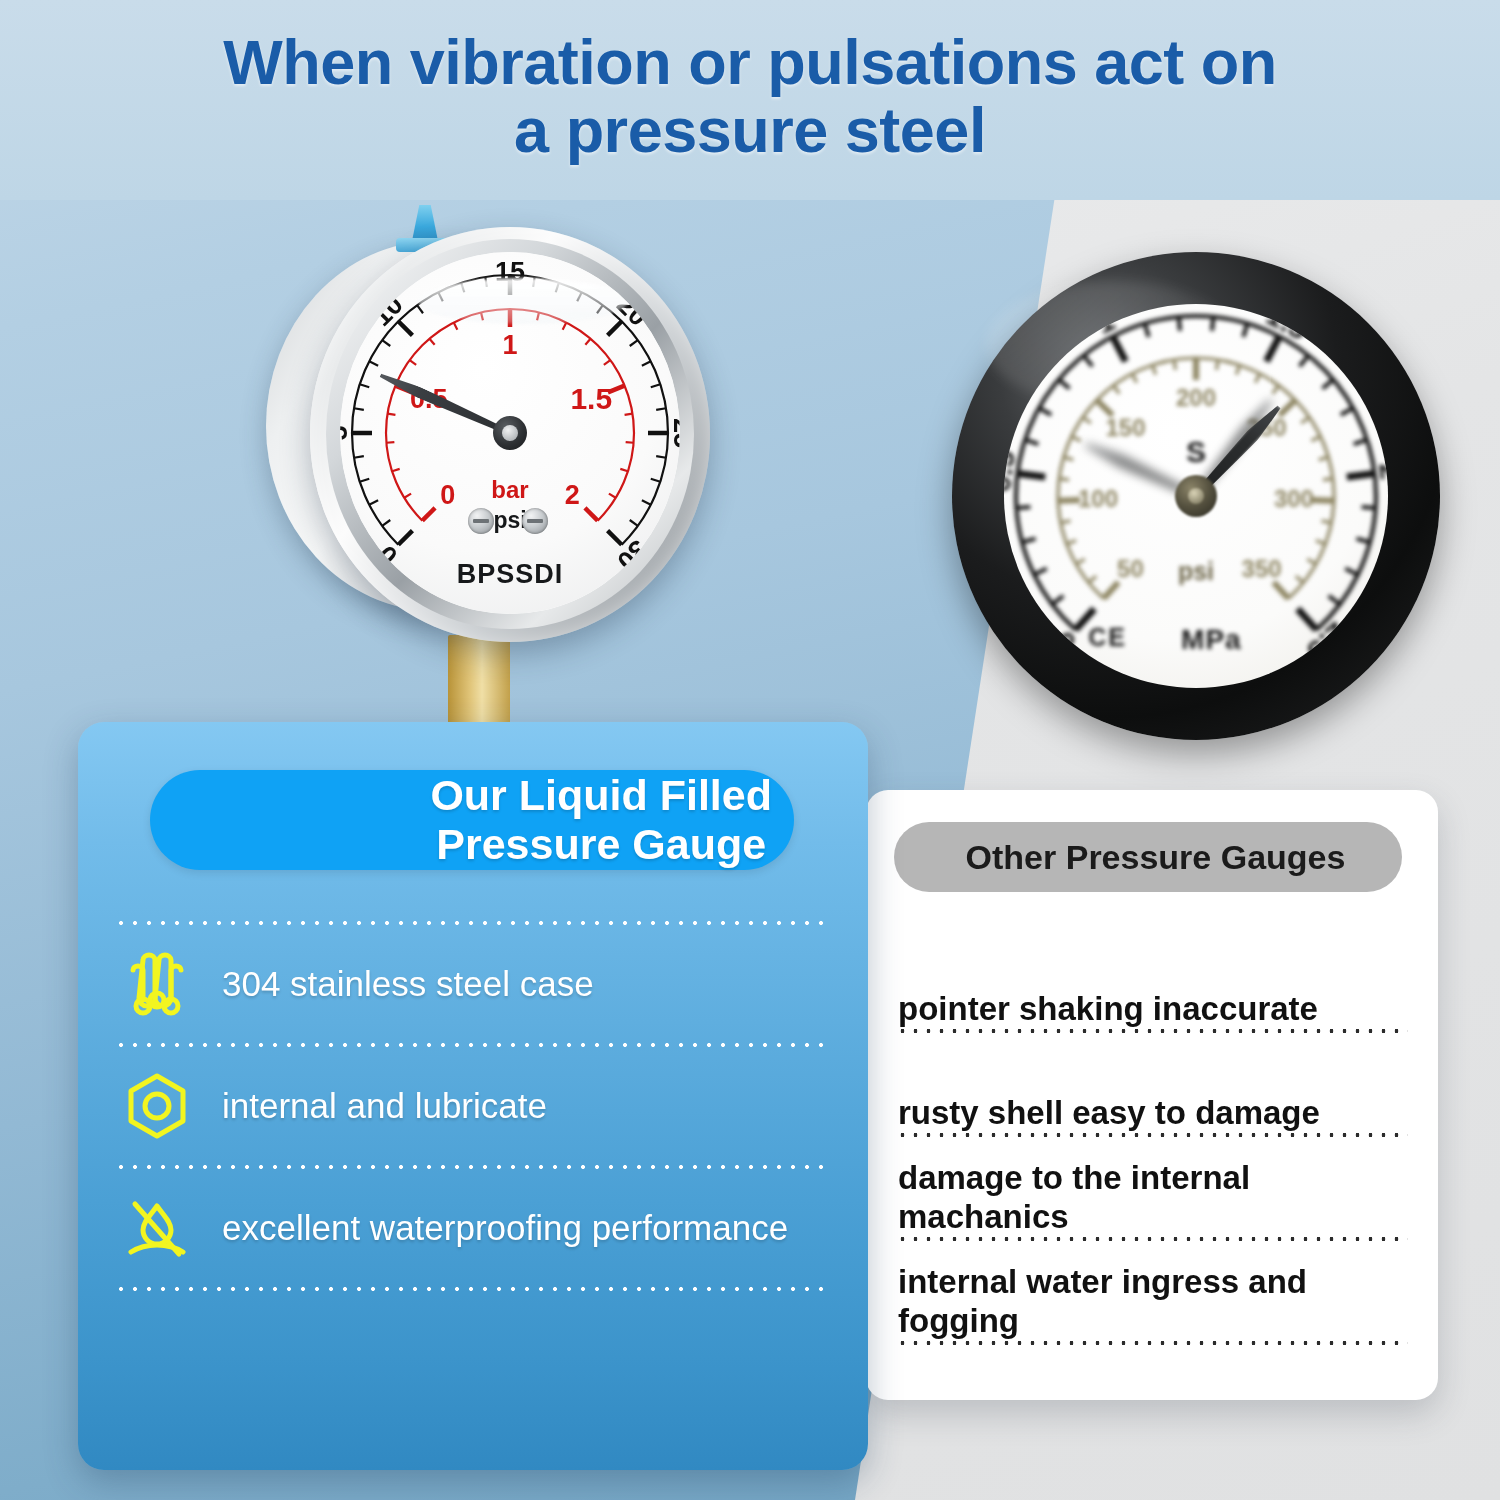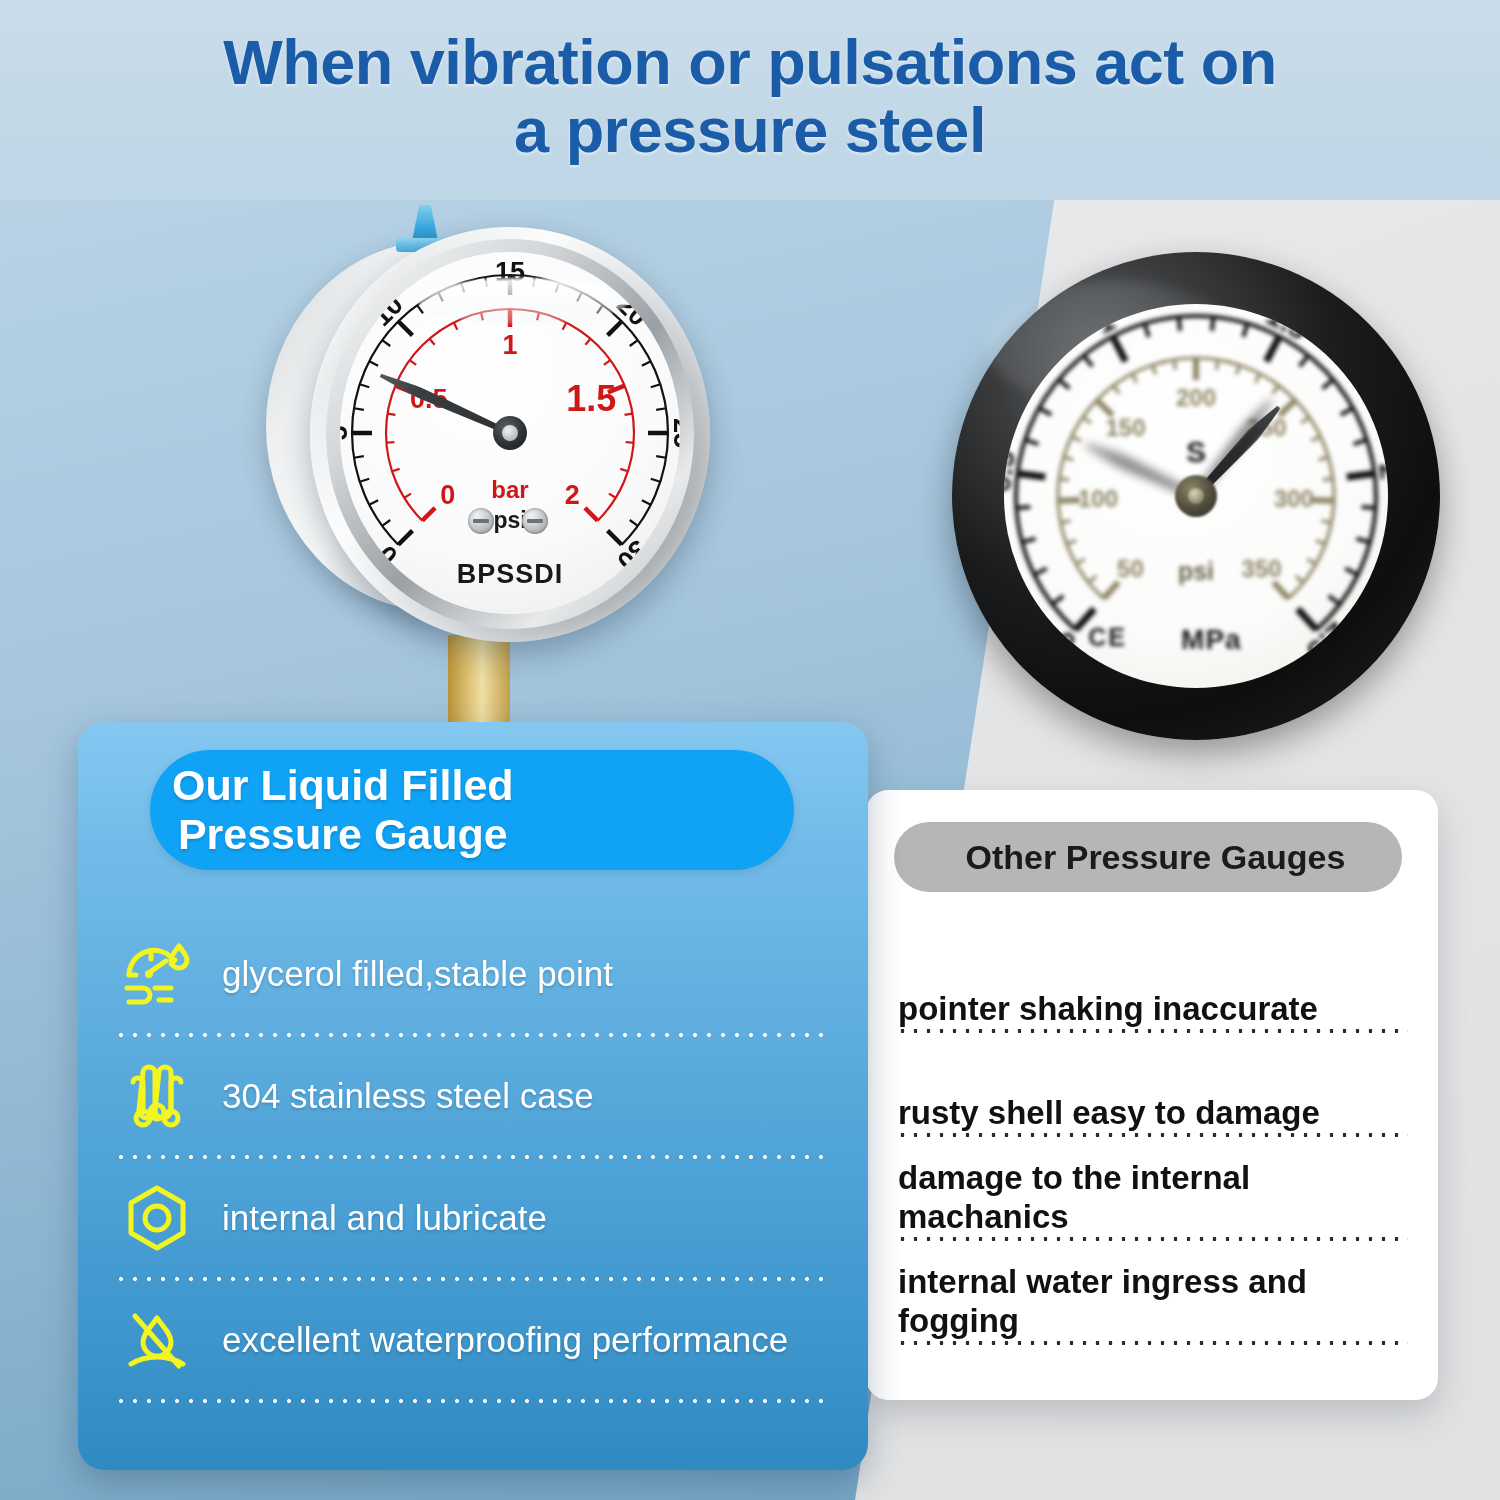--- a/index.html
+++ b/index.html
@@ -311,27 +311,27 @@
     width: 790px; height: 748px;
     border-radius: 26px;
     background: linear-gradient(180deg,
        #84c8f2 0%, #72bcea 16%, #5faedf 40%, #4ba0d5 64%, #3c94cb 85%, #3189c2 100%);
     box-shadow: 0 12px 34px rgba(30,60,90,0.30);
     z-index: 12;
     overflow: hidden;
   }
   .pill-blue {
     position: absolute;
-    left: 72px; top: 28px;
-    width: 644px; height: 120px;
+    left: 72px; top: 48px;
+    width: 644px; height: 100px;
     border-radius: 60px;
     background: #0fa2f5;
     display: flex;
     align-items: center;
-    justify-content: flex-start;
+    justify-content: flex-end;
     box-shadow: 0 3px 8px rgba(0,0,0,0.10);
   }
   .pill-blue-text {
     color: #ffffff;
     font-size: 43px;
     font-weight: bold;
     line-height: 1.13;
     text-align: center;
     text-shadow: 0 2px 3px rgba(0,0,0,0.16);
     padding: 0 22px;
@@ -513,21 +513,21 @@
           <div class="dial-num" style="left: 48.3776px; top: 59.3776px; color: rgb(17, 17, 17); font-size: 27px; transform: translate(-50%, -50%) rotate(315deg);">10</div>
           <div class="dial-num" style="left: 170px; top: 20px; color: rgb(17, 17, 17); font-size: 27px; transform: translate(-50%, -50%) rotate(360deg);">15</div>
           <div class="dial-num" style="left: 291.622px; top: 59.3776px; color: rgb(17, 17, 17); font-size: 27px; transform: translate(-50%, -50%) rotate(405deg);">20</div>
           <div class="dial-num" style="left: 342px; top: 181px; color: rgb(17, 17, 17); font-size: 27px; transform: translate(-50%, -50%) rotate(450deg);">25</div>
           <div class="dial-num" style="left: 291.622px; top: 302.622px; color: rgb(17, 17, 17); font-size: 27px; transform: translate(-50%, -50%) rotate(495deg);">30</div>
         </div>
       <div id="gl-nums-inner">
           <div class="dial-num" style="left: 107.775px; top: 243.225px; color: rgb(207, 23, 23); font-size: 27px;">0</div>
           <div class="dial-num" style="left: 88.6986px; top: 147.324px; color: rgb(207, 23, 23); font-size: 27px;">0.5</div>
           <div class="dial-num" style="left: 170px; top: 93px; color: rgb(207, 23, 23); font-size: 27px;">1</div>
-          <div class="dial-num" style="left: 251.301px; top: 147.324px; color: rgb(207, 23, 23); font-size: 36px;">1.5</div>
+          <div class="dial-num" style="left: 251.301px; top: 147.324px; color: rgb(207, 23, 23); font-size: 30px;">1.5</div>
           <div class="dial-num" style="left: 232.225px; top: 243.225px; color: rgb(207, 23, 23); font-size: 27px;">2</div>
         </div>
       <div class="gl-unit-bar">bar</div>
       <div class="gl-unit-psi">psi</div>
       <div class="gl-screw" style="left:128px; top:256px;"></div>
       <div class="gl-screw" style="left:182px; top:256px;"></div>
       <div class="gl-needle"></div>
       <div class="gl-hub"></div>
       <div class="gl-brand">BPSSDI</div>
       <div class="gl-glare"></div>
@@ -637,34 +637,20 @@
   <div class="panel-blue">
     <div class="pill-blue">
       <div class="pill-blue-text">
         <div>Our Liquid Filled</div>
         <div>Pressure Gauge</div>
       </div>
     </div>
 
     <div class="feat-list">
 
-      <div class="feat-row">
-        <span class="feat-icon">
-          <svg width="72" height="72" viewBox="0 0 72 72" fill="none" stroke="#f2f520" stroke-width="5" stroke-linecap="round" stroke-linejoin="round">
-            <path d="M8 37a25 25 0 0 1 43-17"></path>
-            <path d="M8 37h7 M50 26l4-4 M30 15v6"></path>
-            <path d="M29 34l16-11"></path>
-            <circle cx="28" cy="36" r="4" fill="#f2f520" stroke="none"></circle>
-            <path d="M58 8c4 6 8 9 8 14a8 8 0 0 1-16 0c0-5 4-8 8-14z"></path>
-            <path d="M6 50h16a7 7 0 0 1 0 14H8"></path>
-            <path d="M34 50h16 M38 62h12"></path>
-          </svg>
-        </span>
-        <span class="feat-text">glycerol filled,stable point</span>
-      </div>
       <div class="dotted-sep"></div>
 
       <div class="feat-row">
         <span class="feat-icon">
           <svg width="72" height="72" viewBox="0 0 72 72" fill="none" stroke="#f2f520" stroke-width="5" stroke-linecap="round" stroke-linejoin="round">
             <path d="M22 12c0-3 3-5 6-5s6 2 6 5v38a8 8 0 0 1-16 0z"></path>
             <path d="M38 12c0-3 3-5 6-5s6 2 6 5v38a8 8 0 0 1-16 0z"></path>
             <path d="M12 22c0-2 2-4 5-4s5 2 5 4v30"></path>
             <path d="M60 22c0-2-2-4-5-4s-5 2-5 4v30"></path>
             <circle cx="22" cy="58" r="7"></circle>

